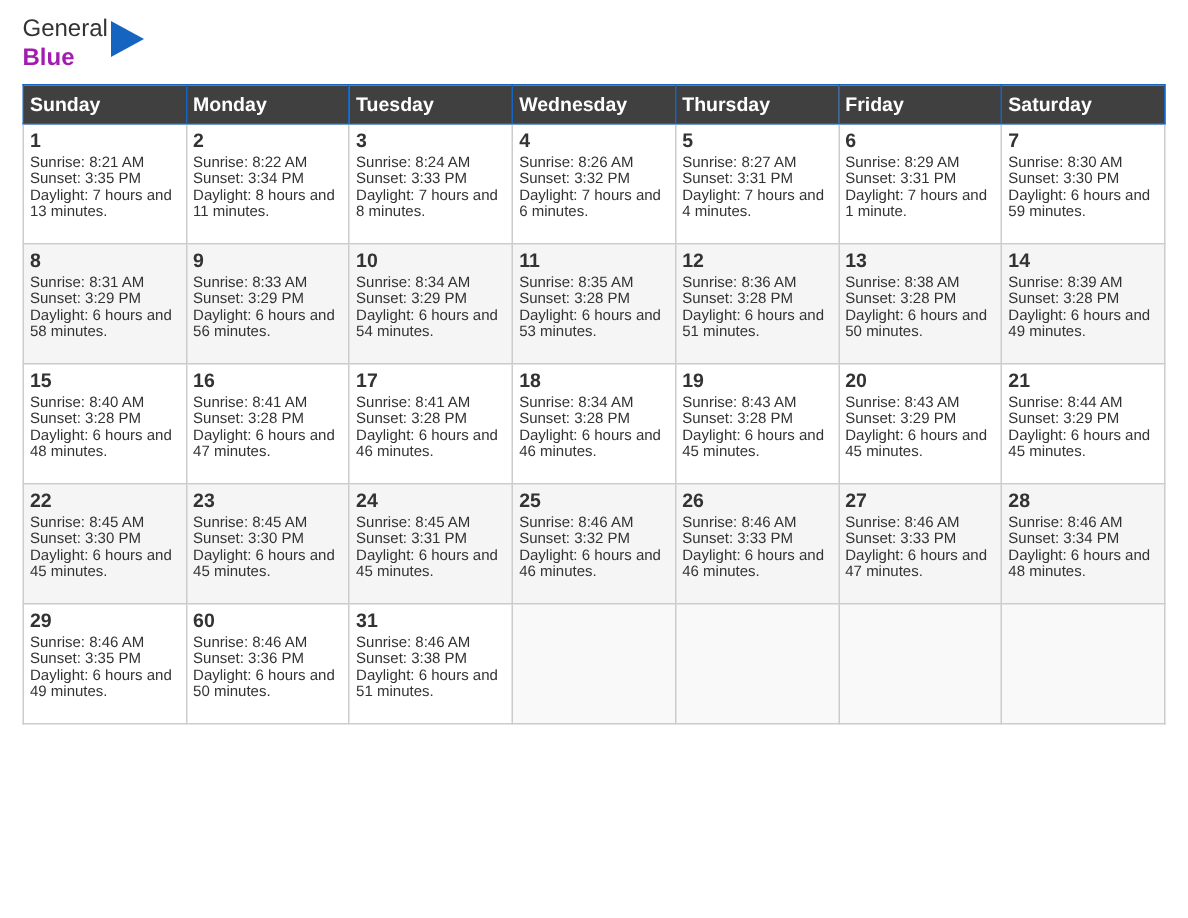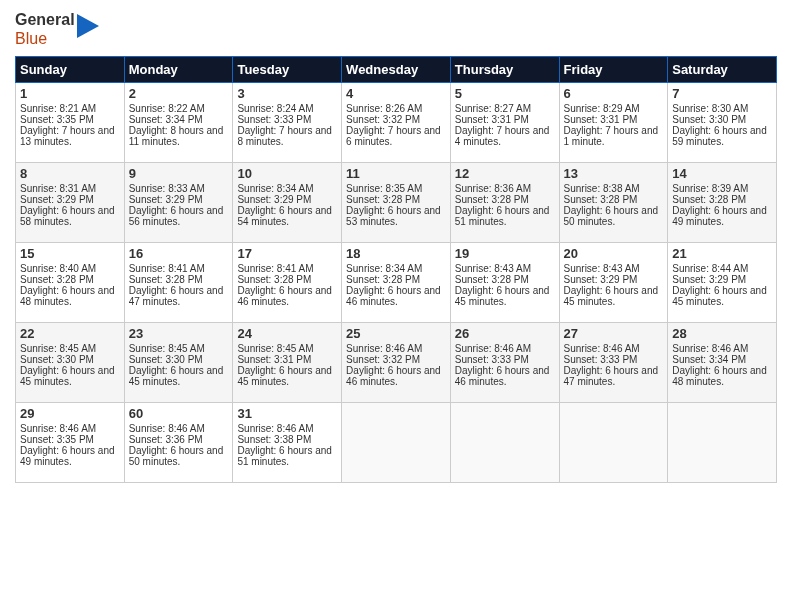--- a/index.html
+++ b/index.html
@@ -36,21 +36,21 @@
     .subtitle {
       font-size: 14px;
       color: #555;
     }
     table {
       width: 100%;
       border-collapse: collapse;
       table-layout: fixed;
     }
     th {
-      background-color: #0f172a;
+      background-color: #404040;
       color: #fff;
       font-size: 13px;
       font-weight: bold;
       padding: 5px 4px;
       text-align: left;
       border: 1px solid #1565c0;
     }
     td {
       border: 1px solid #ccc;
       vertical-align: top;
@@ -74,22 +74,22 @@
     }
   </style>
 </head>
 <body>
 
 <div class="container">
   <div class="header">
     <div class="logo">
   <div style="display:flex;align-items:center;">
     <div style="line-height:1.2;">
-      <div style="font-size:16px;font-weight:bold;color:#333;">General</div>
-      <div style="font-size:16px;font-weight:normal;color:#c2410c;">Blue</div>
+      <div style="font-size:16px;font-weight:normal;color:#333;">General</div>
+      <div style="font-size:16px;font-weight:bold;color:#a21caf;">Blue</div>
     </div>
     <svg width="22" height="30" viewBox="0 0 22 30" style="margin-left:2px;">
       <polygon points="0,0 22,12 0,24" fill="#1565c0"></polygon>
     </svg>
   </div>
 </div>
     <div class="title-block">
     </div>
   </div>
 

